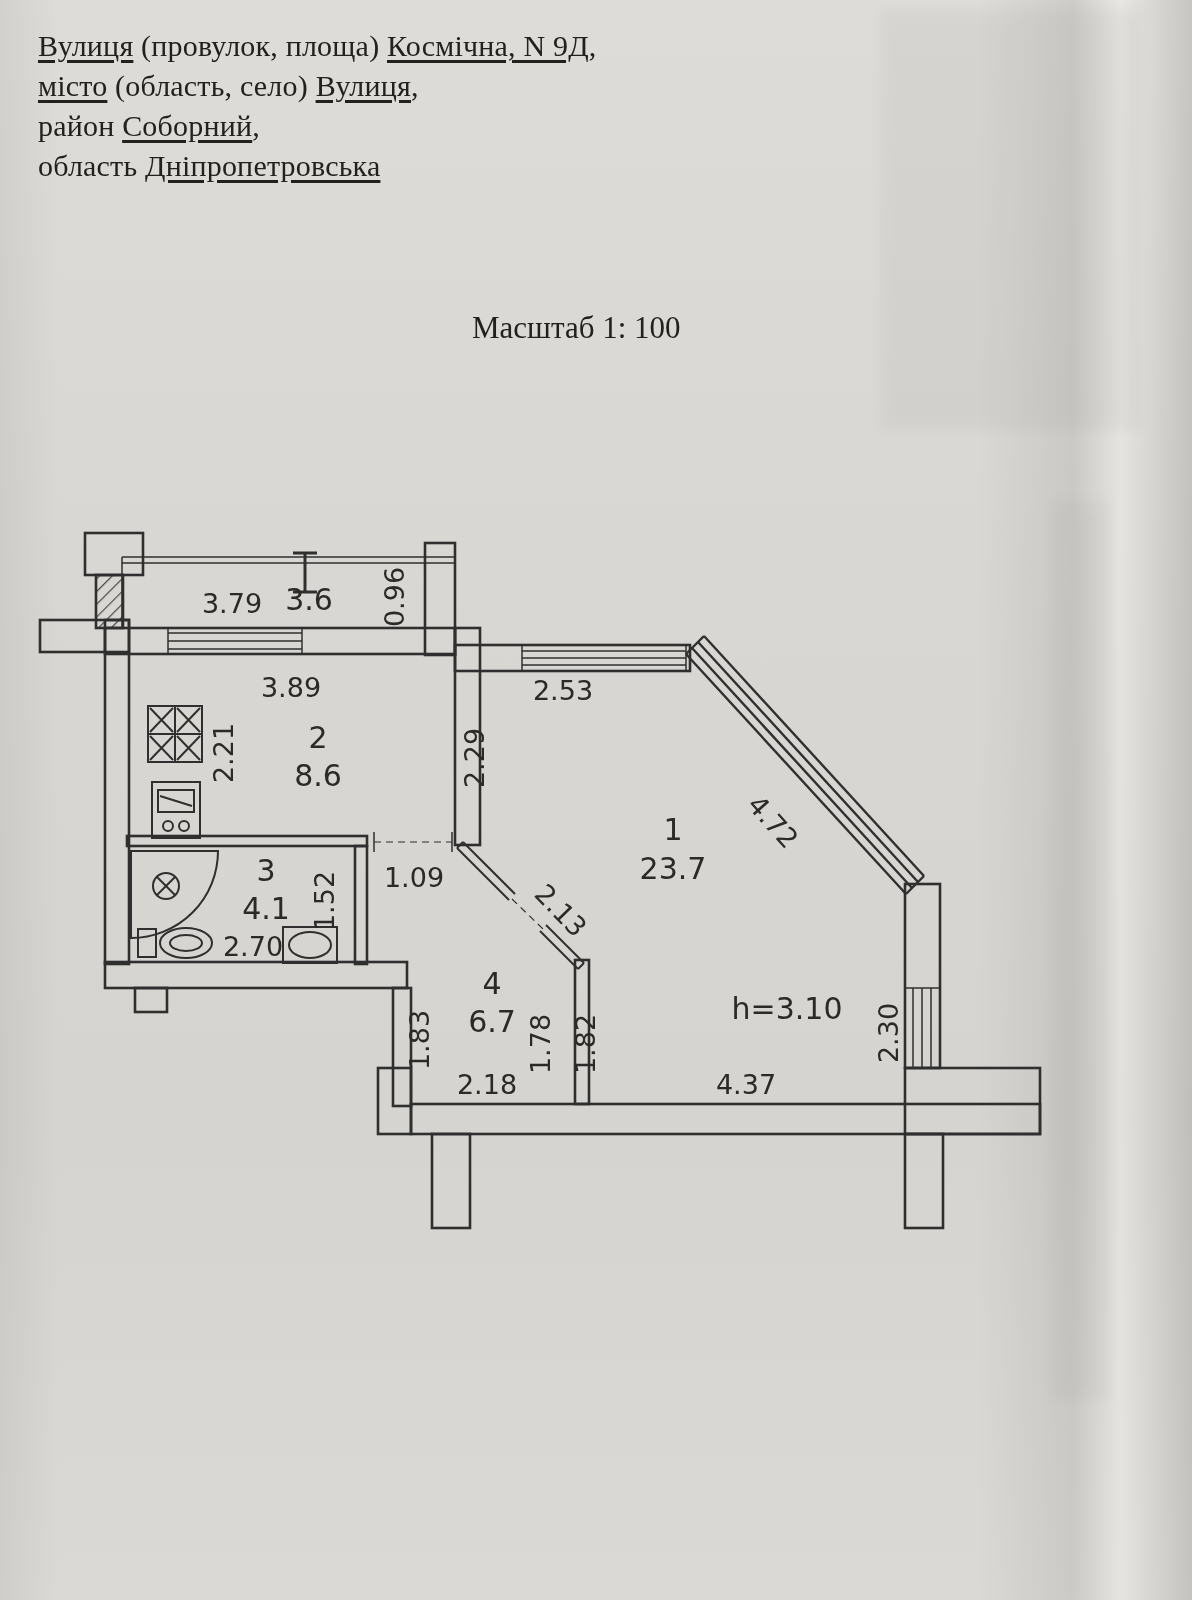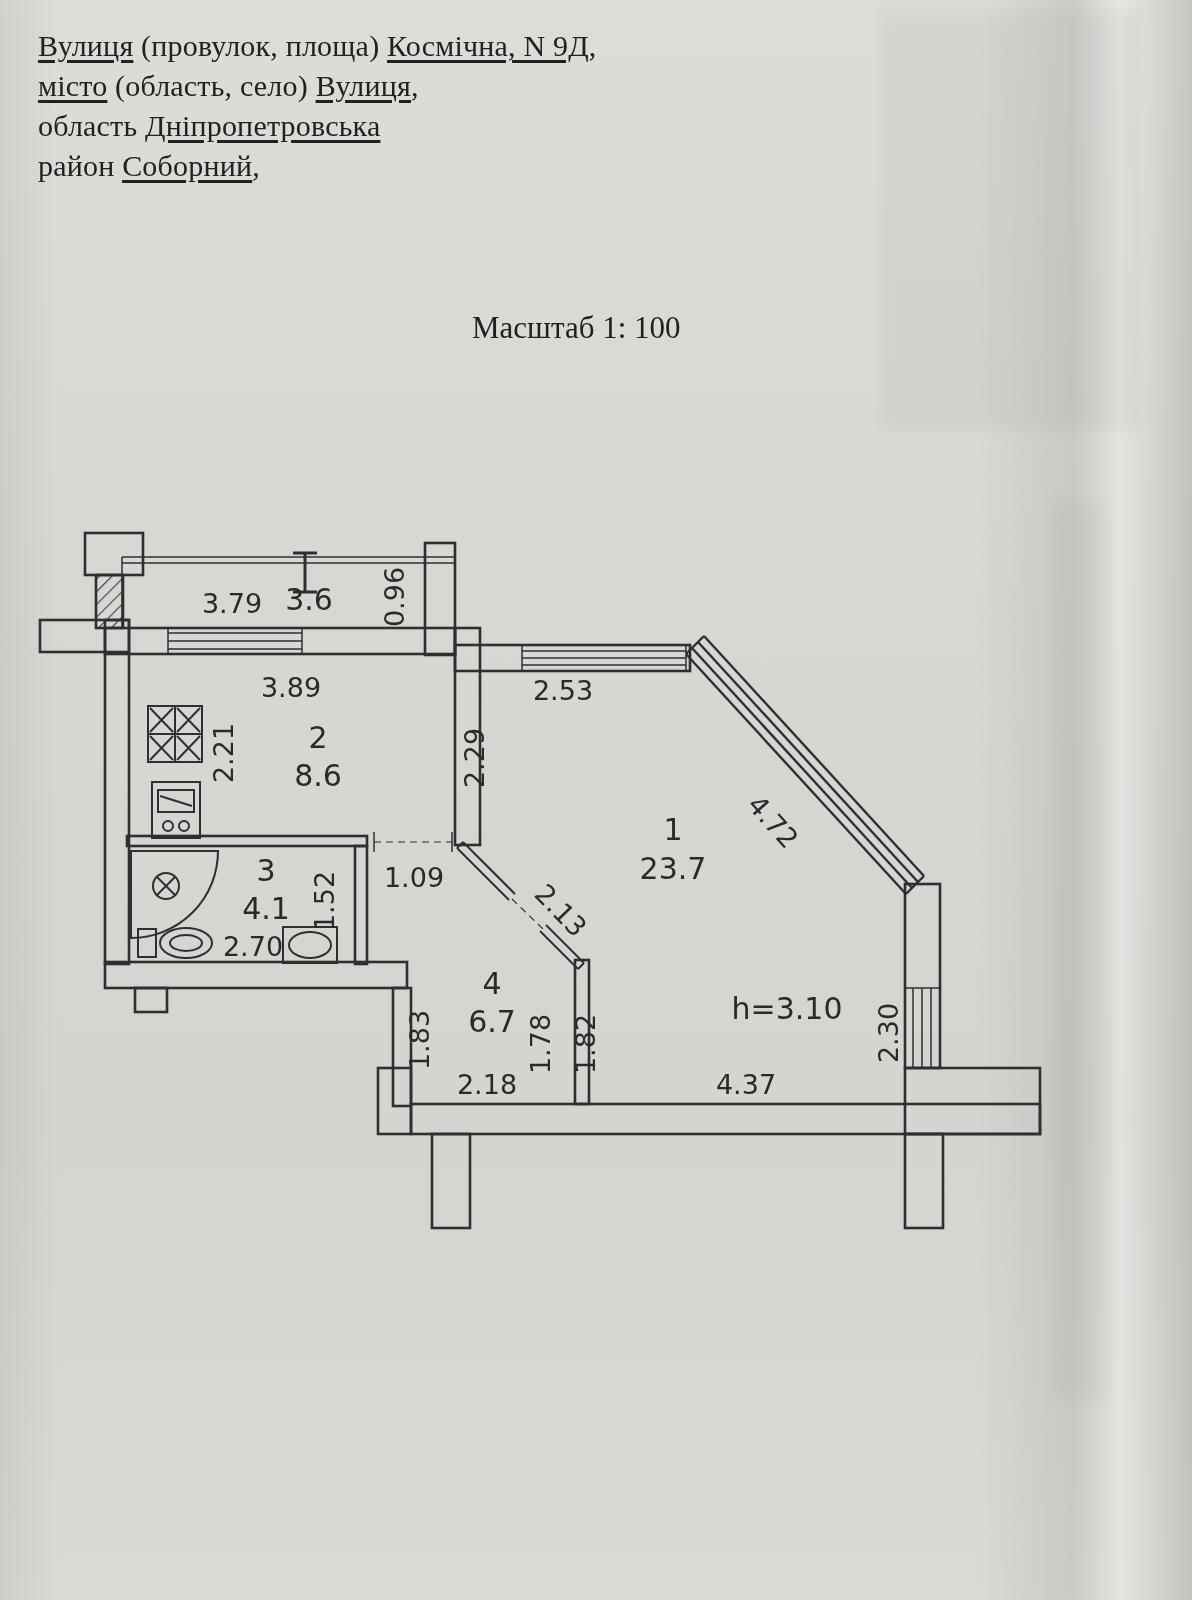--- a/index.html
+++ b/index.html
@@ -35,22 +35,22 @@
 </head>
 <body>
 
 <div class="paper"></div>
 <div class="ghost" style="left:880px;top:10px;width:260px;height:420px;"></div>
 <div class="ghost" style="left:1050px;top:500px;width:60px;height:900px;opacity:0.04;"></div>
 
 <div class="header">
   <div><span class="u">Вулиця</span><span> (провулок, площа) </span><span class="u">Космічна, N 9Д</span><span>,</span></div>
   <div><span class="u">місто</span><span> (область, село) </span><span class="u">Вулиця</span><span>,</span></div>
+  <div><span>район </span><span class="u">Соборний</span><span>,</span></div>
   <div><span>область </span><span class="u">Дніпропетровська</span></div>
-  <div><span>район </span><span class="u">Соборний</span><span>,</span></div>
 </div>
 
 <div class="scale">Масштаб 1: 100</div>
 
 <svg width="1192" height="1600" viewBox="0 0 1192 1600" style="position:absolute;inset:0;">
   <defs>
     <pattern id="hatch" width="9" height="9" patternTransform="rotate(45)" patternUnits="userSpaceOnUse">
       <line x1="0" y1="0" x2="0" y2="9" stroke="#4a4a48" stroke-width="2.4"></line>
     </pattern>
   </defs>

